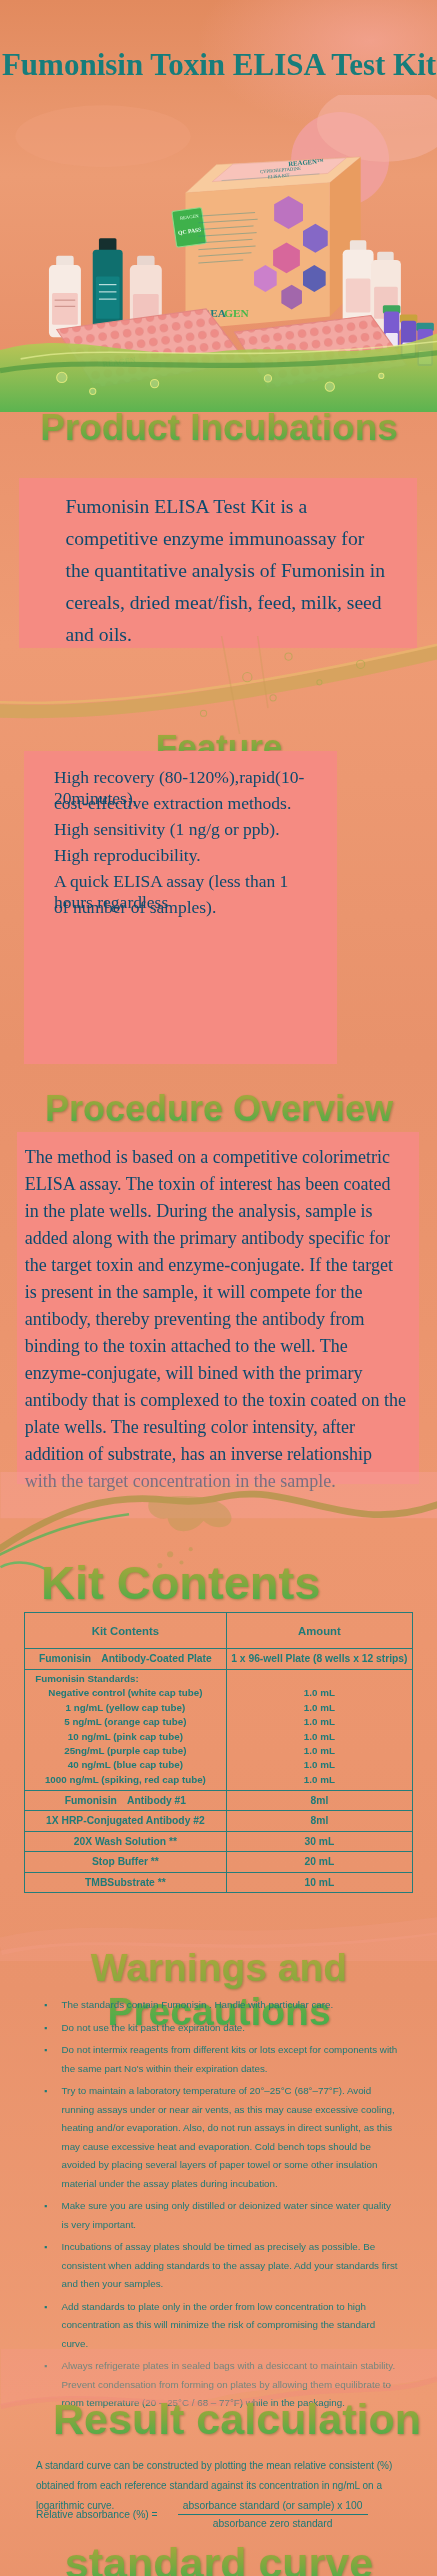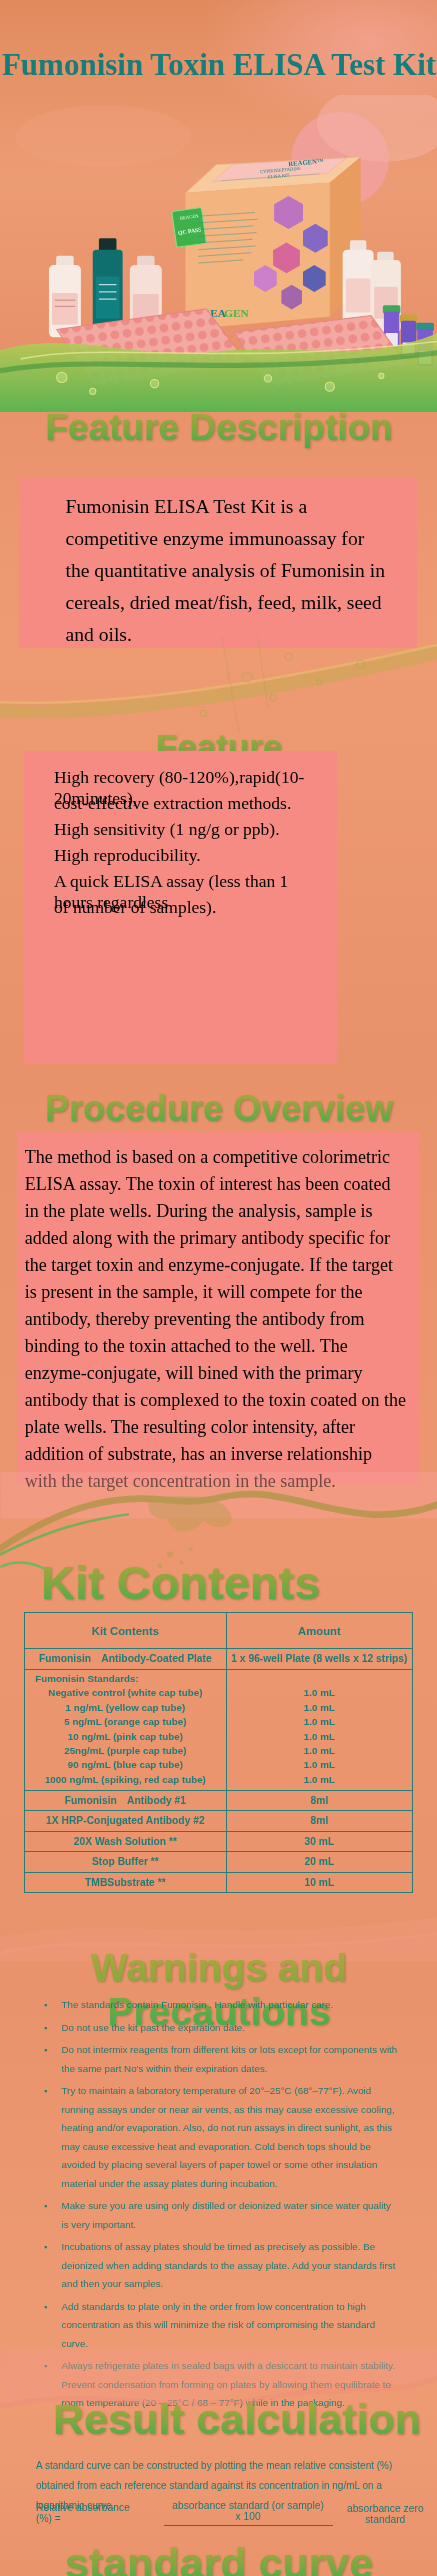--- a/index.html
+++ b/index.html
@@ -7,36 +7,36 @@
     font-family:"Liberation Sans",sans-serif;
     background:linear-gradient(180deg,#e28a5e 0%,#ec9c74 6%,#e8916a 12%,#ee9b74 22%,#e8926b 36%,#ed9770 52%,#e9936c 68%,#ee9b73 82%,#e78f68 92%,#ec9870 100%);}
   .abs{position:absolute;}
   .main-title{width:100%;text-align:center;font-family:"Liberation Serif",serif;font-weight:700;
     font-size:31px;color:#177d7b;letter-spacing:0;}
   .heading{width:100%;text-align:center;font-weight:700;letter-spacing:0;
     background:linear-gradient(180deg,#a8a83c 10%,#7fa83f 52%,#3fae4e 95%);
     -webkit-background-clip:text;background-clip:text;color:transparent;
     filter:drop-shadow(1px 1.5px 1px rgba(96,96,40,0.45));}
   .panel{background:#f58b82;}
-  .serif-body{font-family:"Liberation Serif",serif;color:#000000;}
+  .serif-body{font-family:"Liberation Serif",serif;color:#0c4a6e;}
   .f-line{height:26px;}
   table.kc{border-collapse:collapse;width:389px;table-layout:fixed;}
   table.kc td{border:1px solid #257d7a;color:#1f7b78;text-align:center;vertical-align:middle;
     font-size:10.3px;font-weight:700;padding:1px 3.1px;overflow:hidden;}
   table.kc tr.hdr td{font-size:11.3px;height:33px;}
   table.kc tr.plain td{height:17.5px;white-space:nowrap;}
   table.kc tr.tall td{height:116px;padding:2.1px 3.1px;}
   table.kc .gline{height:14.4px;line-height:14.4px;font-size:9.8px;white-space:nowrap;}
   table.kc .gfirst{text-align:left;padding-left:7.2px;}
   ul.warn{list-style:none;margin:0;padding:0;font-size:9.8px;line-height:18.5px;color:#1e7a77;}
   ul.warn li{position:relative;padding-left:18.5px;margin:4px;}
   ul.warn li::before{content:"▪";position:absolute;left:1px;top:0;font-size:8.8px;color:#177b78;}
   .result-body{font-size:10px;line-height:20px;color:#1b7a77;}
   .formula{display:flex;align-items:center;font-size:10.3px;color:#1b7a77;}
-  .frac{display:inline-flex;flex-direction:row;text-align:center;margin-left:20px;}
+  .frac{display:inline-flex;flex-direction:column;text-align:center;margin-left:20px;}
   .frac .num{border-bottom:1px solid #1e7b78;padding:0 5.2px 3.1px;}
   .frac .den{padding-top:3.1px;}
   svg text{font-family:"Liberation Serif",serif;}
 </style>
 </head>
 <body>
 
 <div id="page">
 
   <div class="abs" style="left:196px;top:-20.6px;width:268px;height:155px;
@@ -158,21 +158,21 @@
         <circle cx="120" cy="548" r="10"></circle>
           <circle cx="180" cy="575" r="6"></circle>
           <circle cx="300" cy="560" r="8"></circle>
         <circle cx="520" cy="550" r="7"></circle>
           <circle cx="640" cy="566" r="9"></circle>
           <circle cx="740" cy="545" r="5"></circle>
       </g>
     </g>
   </svg>
 
-  <div class="abs heading" style="top:407px;font-size:37px;">Feature Description</div>
+  <div class="abs heading" style="top:407px;font-size:37px;">Product Incubations</div>
   <div class="abs panel" style="left:18.5px;top:478px;width:398px;height:170px;">
     <div class="serif-body" style="padding:13.4px 31px 0 47px;font-size:19.6px;line-height:32px;">Fumonisin ELISA Test Kit is a competitive enzyme immunoassay for the quantitative analysis of Fumonisin in cereals, dried meat/fish, feed, milk, seed and oils.</div>
   </div>
 
   <svg class="abs" style="left:0;top:636px;" width="438" height="103" viewBox="0 0 850 200">
     <path d="M-20,145 C200,155 480,120 880,25" stroke="#d2a45c" stroke-width="26" fill="none" opacity="0.85"></path>
     <path d="M-20,128 C200,138 480,103 880,10" stroke="#e7c06b" stroke-width="5" fill="none" opacity="0.6"></path>
     <g stroke="#a9a84c" fill="none" stroke-width="2" opacity="0.6">
       <circle cx="480" cy="80" r="9"></circle>
         <circle cx="530" cy="120" r="6"></circle>
@@ -232,21 +232,21 @@
           <td>1 x 96-well Plate (8 wells x 12 strips)</td>
         </tr>
         <tr class="tall">
           <td>
             <div class="gline gfirst">Fumonisin Standards:</div>
             <div class="gline">Negative control (white cap tube)</div>
             <div class="gline">1 ng/mL (yellow cap tube)</div>
             <div class="gline">5 ng/mL (orange cap tube)</div>
             <div class="gline">10 ng/mL (pink cap tube)</div>
             <div class="gline">25ng/mL (purple cap tube)</div>
-            <div class="gline">90 ng/mL (blue cap tube)</div>
+            <div class="gline">40 ng/mL (blue cap tube)</div>
             <div class="gline">1000 ng/mL (spiking, red cap tube)</div>
           </td>
           <td>
             <div class="gline"></div>
             <div class="gline">1.0 mL</div>
             <div class="gline">1.0 mL</div>
             <div class="gline">1.0 mL</div>
             <div class="gline">1.0 mL</div>
             <div class="gline">1.0 mL</div>
             <div class="gline">1.0 mL</div>
@@ -281,21 +281,21 @@
     <path d="M0,100 C220,58 430,118 850,64 L850,120 L0,120 Z" fill="rgba(244,160,140,0.30)"></path>
   </svg>
 
   <div class="abs heading" style="top:1946px;font-size:39px;">Warnings and Precautions</div>
   <ul class="warn abs" style="left:39px;top:1992px;width:363px;">
       <li>The standards contain Fumonisin . Handle with particular care.</li>
       <li>Do not use the kit past the expiration date.</li>
       <li>Do not intermix reagents from different kits or lots except for components with the same part No's within their expiration dates.</li>
       <li>Try to maintain a laboratory temperature of 20°–25°C (68°–77°F). Avoid running assays under or near air vents, as this may cause excessive cooling, heating and/or evaporation. Also, do not run assays in direct sunlight, as this may cause excessive heat and evaporation. Cold bench tops should be avoided by placing several layers of paper towel or some other insulation material under the assay plates during incubation.</li>
       <li>Make sure you are using only distilled or deionized water since water quality is very important.</li>
-      <li>Incubations of assay plates should be timed as precisely as possible. Be deionized when adding standards to the assay plate. Add your standards first and then your samples.</li>
+      <li>Incubations of assay plates should be timed as precisely as possible. Be consistent when adding standards to the assay plate. Add your standards first and then your samples.</li>
       <li>Add standards to plate only in the order from low concentration to high concentration as this will minimize the risk of compromising the standard curve.</li>
       <li>Always refrigerate plates in sealed bags with a desiccant to maintain stability. Prevent condensation from forming on plates by allowing them equilibrate to room temperature (20 – 25°C / 68 – 77°F) while in the packaging.</li>
     </ul>
 
   <svg class="abs" style="left:0;top:2349px;" width="438" height="77" viewBox="0 0 850 150">
     <path d="M0,0 L850,0 L850,55 C660,95 560,60 420,95 C300,125 160,70 0,110 Z" fill="rgba(246,152,136,0.40)"></path>
     <path d="M0,112 C180,70 330,130 520,95 C670,68 760,92 850,58" stroke="rgba(240,140,125,0.45)" stroke-width="10" fill="none"></path>
   </svg>
 
   <div class="abs heading" style="top:2395px;font-size:43px;margin-left:18px;">Result calculation</div>

